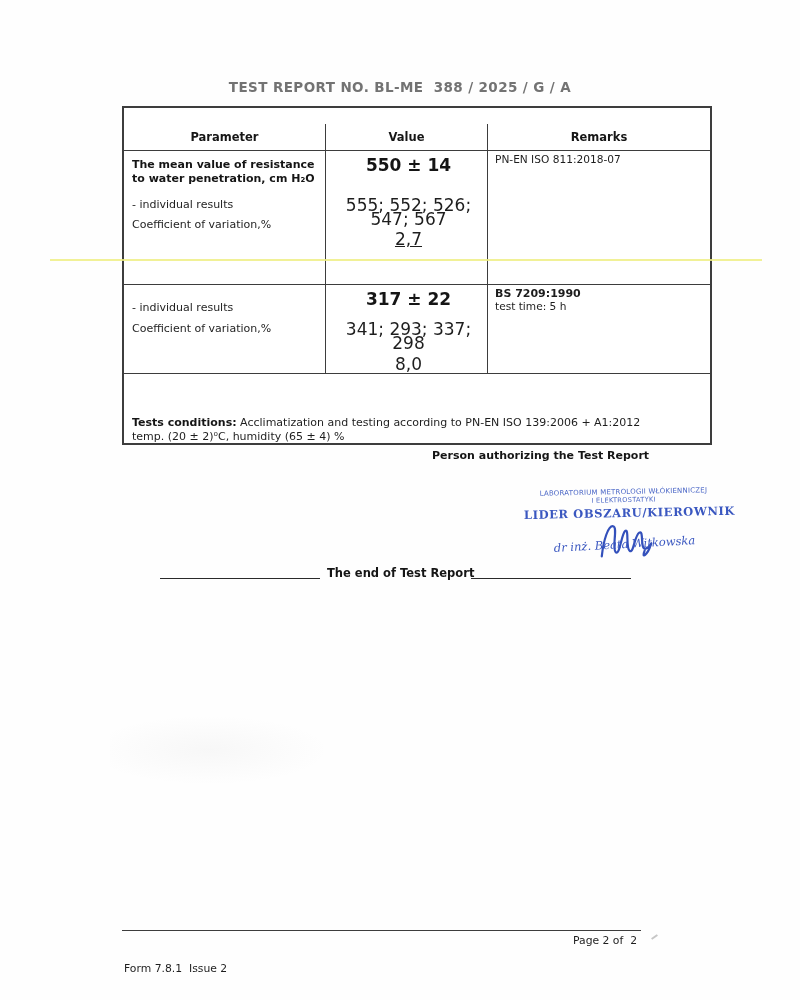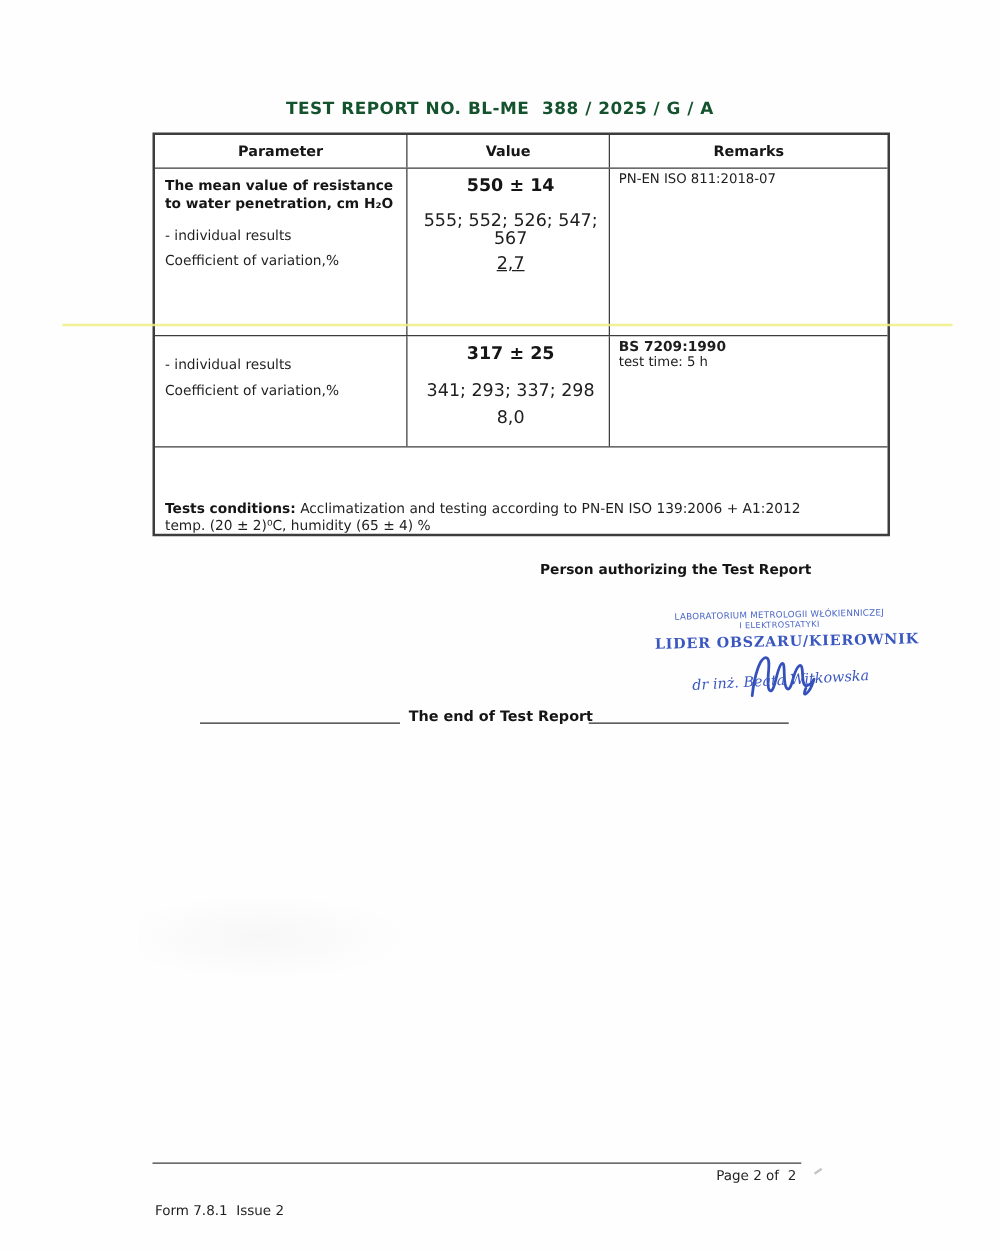--- a/index.html
+++ b/index.html
@@ -5,21 +5,21 @@
   * { margin:0; padding:0; box-sizing:border-box; }
   html,body { width:800px; height:1000px; }
   body {
     font-family:"DejaVu Sans","Liberation Sans",sans-serif;
     background:#ffffff; color:#1e1e1e; position:relative; overflow:hidden;
   }
   .page { position:absolute; left:0; top:0; width:800px; height:1000px; background:#fefefe; }
 
   .title {
     position:absolute; left:0; top:79px; width:800px; text-align:center;
-    font-size:13.5px; font-weight:bold; letter-spacing:.4px; white-space:pre; color:#14532d;
+    font-size:13.5px; font-weight:bold; letter-spacing:.4px; white-space:pre; color:#737373;
   }
 
   
   .artifact-yellow {
     position:absolute; left:50px; top:259px; width:712px; height:2px;
     background:#eeee84; opacity:.85; z-index:5; pointer-events:none;
   }
   .artifact-smudge {
     position:absolute; left:110px; top:715px; width:220px; height:70px;
     background:radial-gradient(ellipse at 45% 50%, rgba(120,120,120,.05), rgba(120,120,120,0) 70%);
@@ -36,36 +36,36 @@
     border:2px solid #3d3d3d; background:#fff;
   }
   .t-row { display:flex; border-bottom:1.6px solid #3d3d3d; }
   .t-row:last-child { border-bottom:none; }
   .cell { border-right:1.6px solid #3d3d3d; }
   .cell:last-child { border-right:none; }
   .c1 { width:202px; }
   .c2 { width:162px; text-align:center; }
   .c3 { width:222px; }
 
-  .head-row { height:27px; align-items:center; }
+  .head-row { height:27px; align-items:center;margin-top:16px; }
   .head-row .cell {
     height:100%; display:flex; align-items:center; justify-content:center;
     font-size:11.5px; font-weight:bold; color:#161616;
   }
 
   .data-row-1 { height:134px; }
   .data-row-2 { height:89px; }
 
   .param-cell { padding:7px 4px 0 8px; font-size:11px; line-height:14px; }
   .param-main { font-weight:bold; color:#151515; }
-  .value-cell { padding:7px 0 0 4px; font-size:14px; line-height:14px;text-align:center; }
+  .value-cell { padding:7px 0 0 4px; font-size:17px; line-height:14px;text-align:center; }
   .value-main { font-weight:bold; color:#151515; }
   .row1 .sub-ind { margin-top:12px; }
   .row1 .sub-cv  { margin-top:6px; }
-  .row1 .v-ind   { margin-top:14px; }
+  .row1 .v-ind   { margin-top:26px; }
   .row1 .v-cv    { margin-top:6px;text-decoration:underline; }
   .row2 .sub-ind { margin-top:9px; }
   .row2 .sub-cv  { margin-top:7px; }
   .row2 .v-ind   { margin-top:16px; }
   .row2 .v-cv    { margin-top:7px; }
 
   .remarks-cell { padding:2px 4px 0 7px; font-size:10.6px; line-height:13.3px; color:#1d1d1d; }
   .remarks-std-bold { font-weight:bold; font-size:11px; }
   .pre-line { white-space:pre-line; }
 
@@ -144,21 +144,21 @@
         <div>PN-EN ISO 811:2018-07</div>
       </div>
     </div>
 
     <div class="t-row data-row-2 row2">
       <div class="cell c1 param-cell">
         <div class="sub-ind">- individual results</div>
         <div class="sub-cv">Coefficient of variation,%</div>
       </div>
       <div class="cell c2 value-cell">
-        <div class="value-main">317 ± 25</div>
+        <div class="value-main">317 ± 22</div>
         <div class="v-ind">341; 293; 337; 298</div>
         <div class="v-cv">8,0</div>
       </div>
       <div class="cell c3 remarks-cell">
         <div class="remarks-std-bold">BS 7209:1990</div>
         <div class="pre-line">test time: 5 h</div>
       </div>
     </div>
 
     <div class="t-row cond-row">

